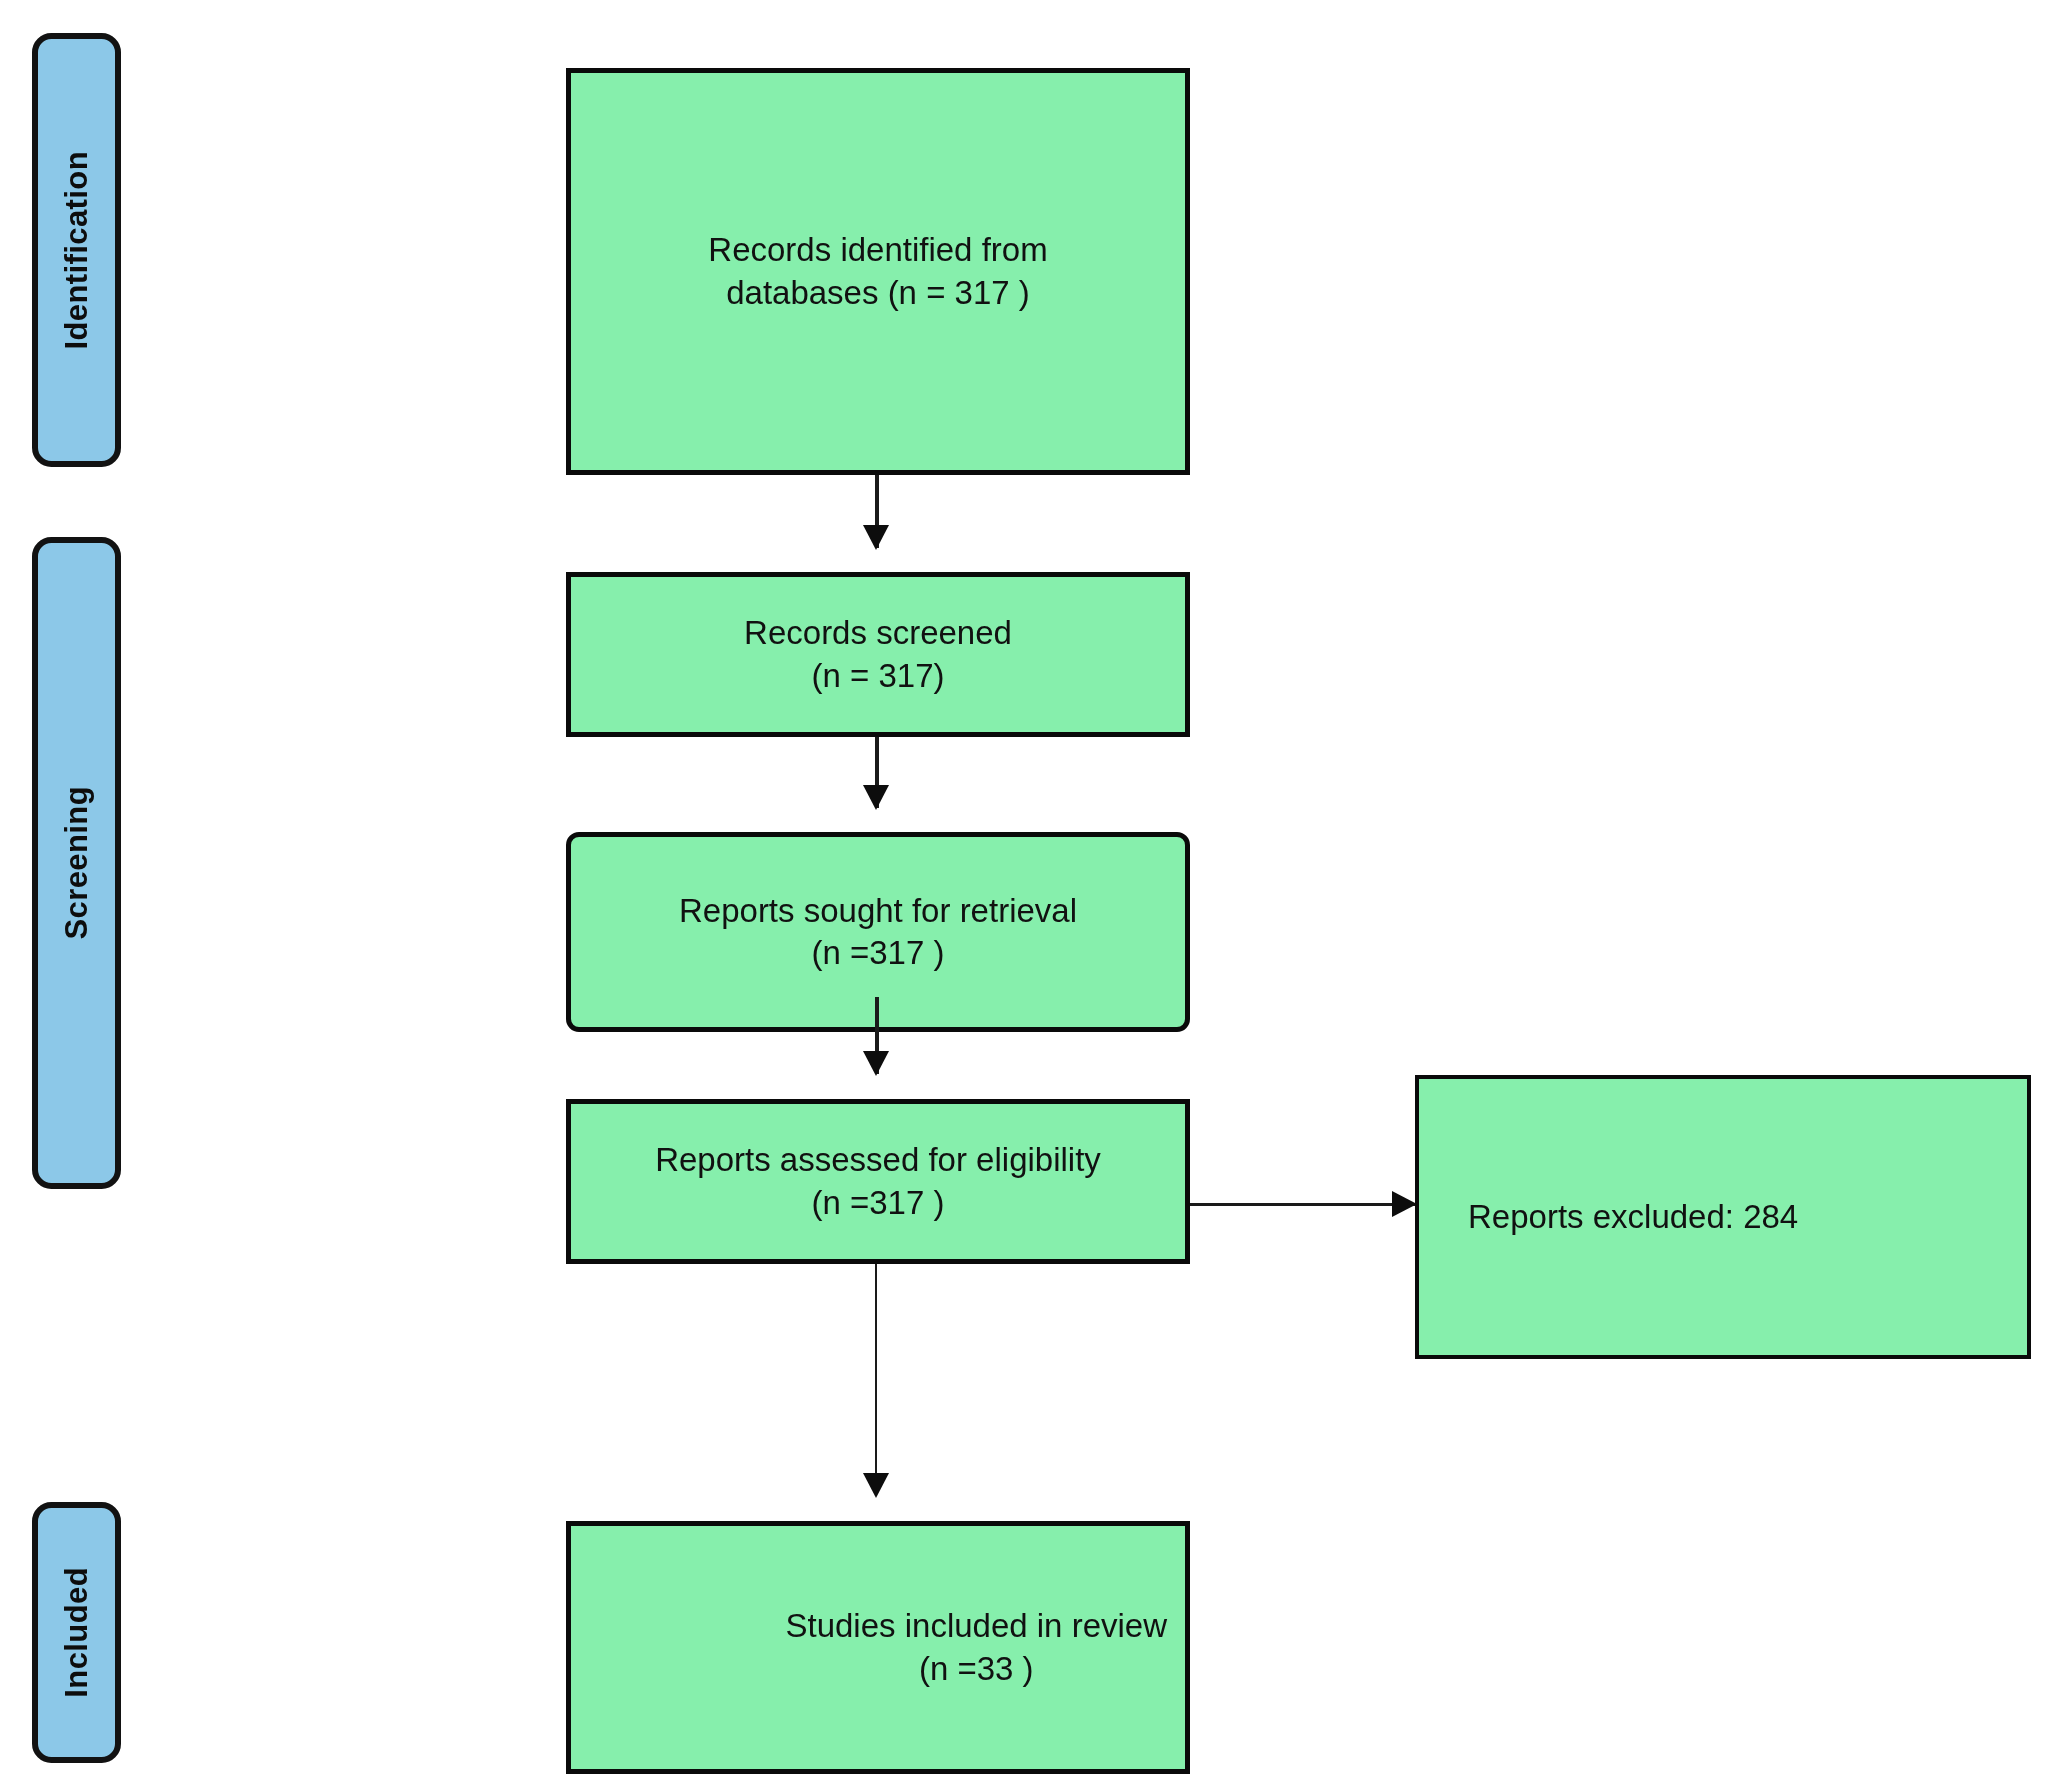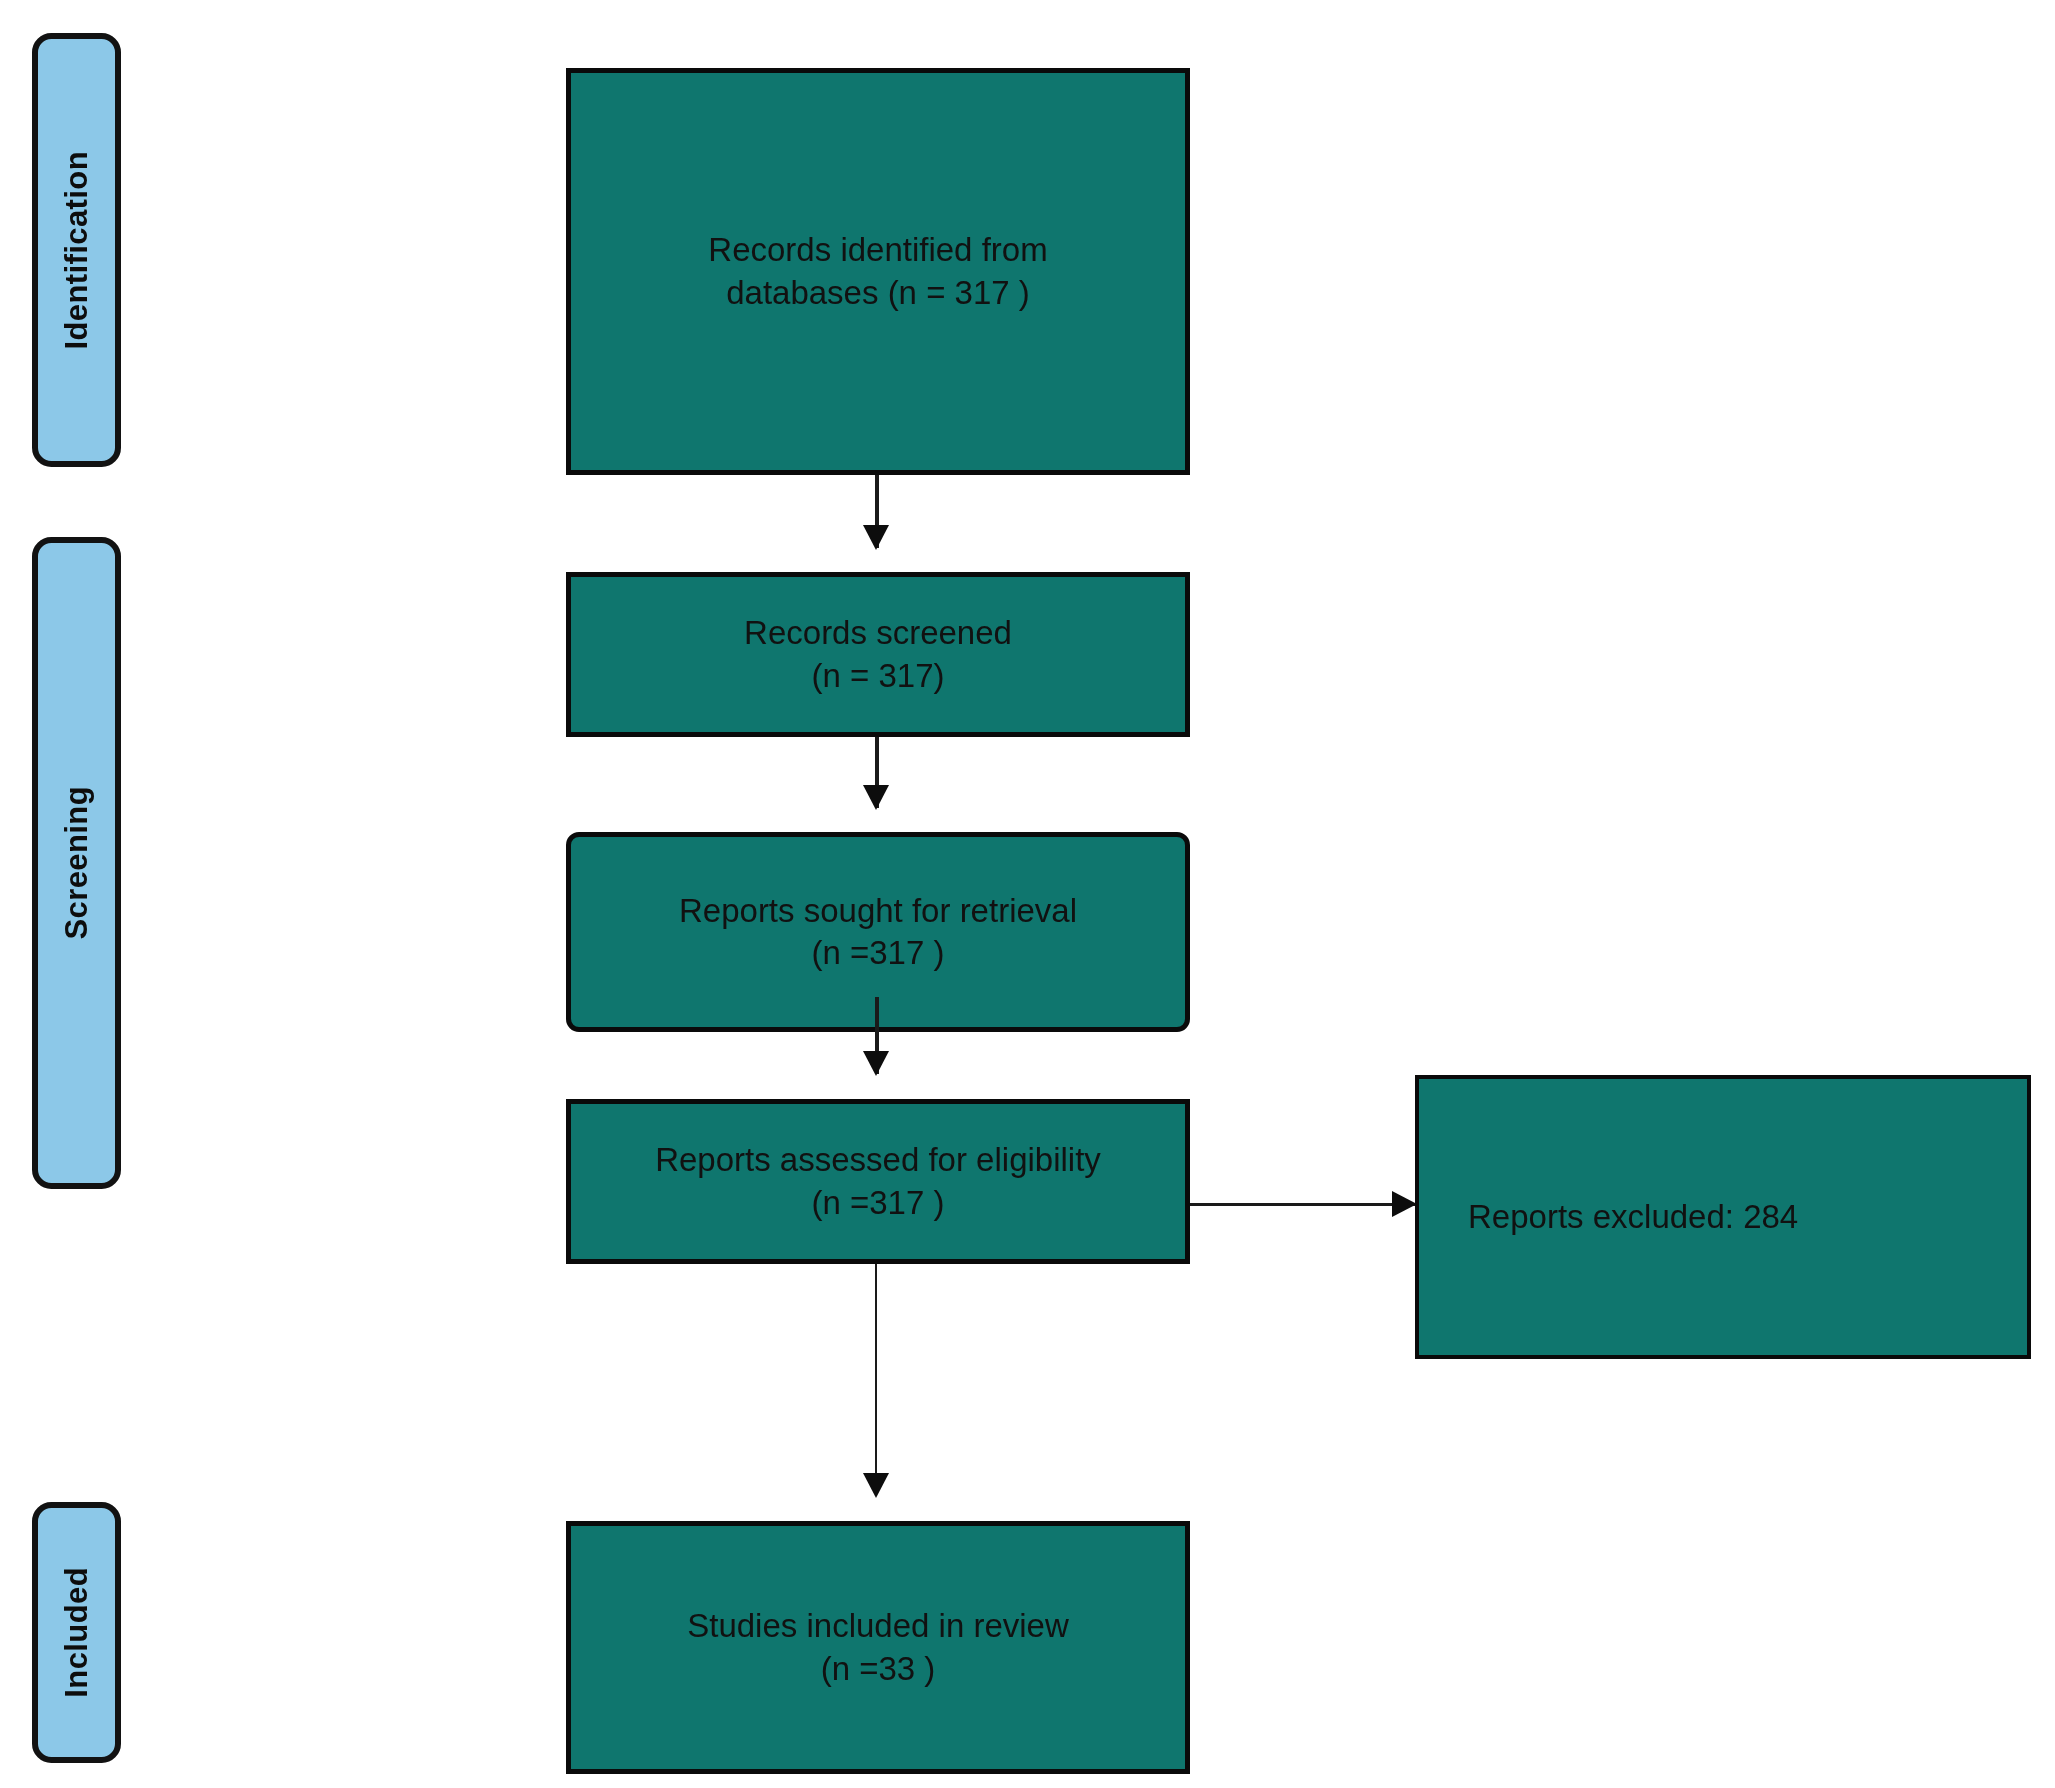--- a/index.html
+++ b/index.html
@@ -39,41 +39,41 @@
     white-space: nowrap;
     line-height: 1;
   }
   #pill-identification { top: 33px;   height: 434px; }
   #pill-screening     { top: 537px;  height: 652px; }
   #pill-included      { top: 1502px; height: 261px; }
 
   
   .flow-box {
     position: absolute;
-    background: #0f766e;
+    background: #86efac;
     border: 5.2px solid #0a0a0a;
     box-sizing: border-box;
     display: flex;
     align-items: center;
     justify-content: center;
     text-align: center;
   }
   .flow-box-text {
     font-size: 33px;
     line-height: 1.28;
     color: #111111;
     padding: 0 18px;
     white-space: pre-line;
   }
 
   #box-identified { left: 566px; top: 68px;   width: 624px; height: 407px; }
   #box-screened   { left: 566px; top: 572px;  width: 624px; height: 165px; }
   #box-sought     { left: 566px; top: 832px; width: 624px; height: 200px; border-radius: 13px; }
   #box-assessed   { left: 566px; top: 1099px; width: 624px; height: 165px; }
-  #box-included   { left: 566px; top: 1521px; width: 624px; height: 253px; }
+  #box-included   { left: 566px; top: 1521px; width: 624px; height: 253px; justify-content: flex-end; }
 
   #box-excluded {
     left: 1415px; top: 1075px; width: 616px; height: 284px;
     border-width: 4.5px;
     align-items: center;
     justify-content: flex-start;
   }
   #box-excluded .flow-box-text {
     text-align: left;
     padding: 0 0 0 49px;

